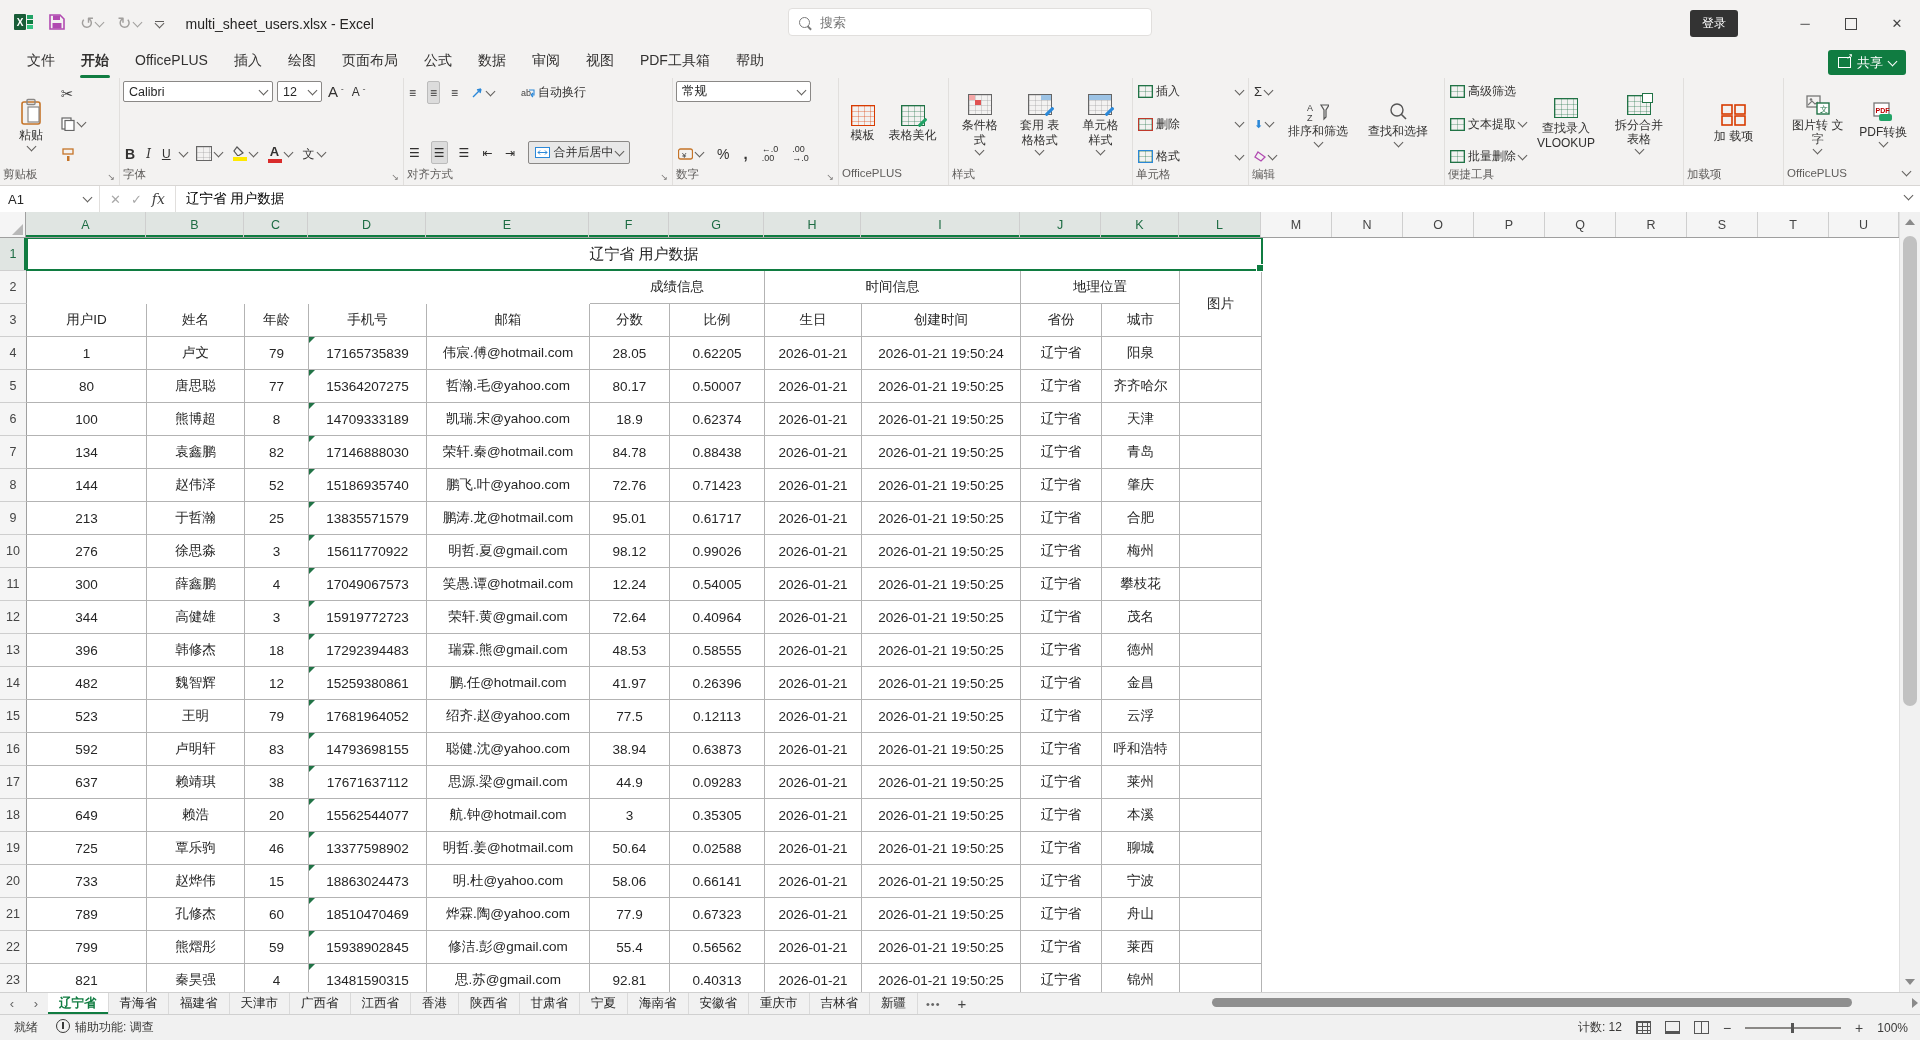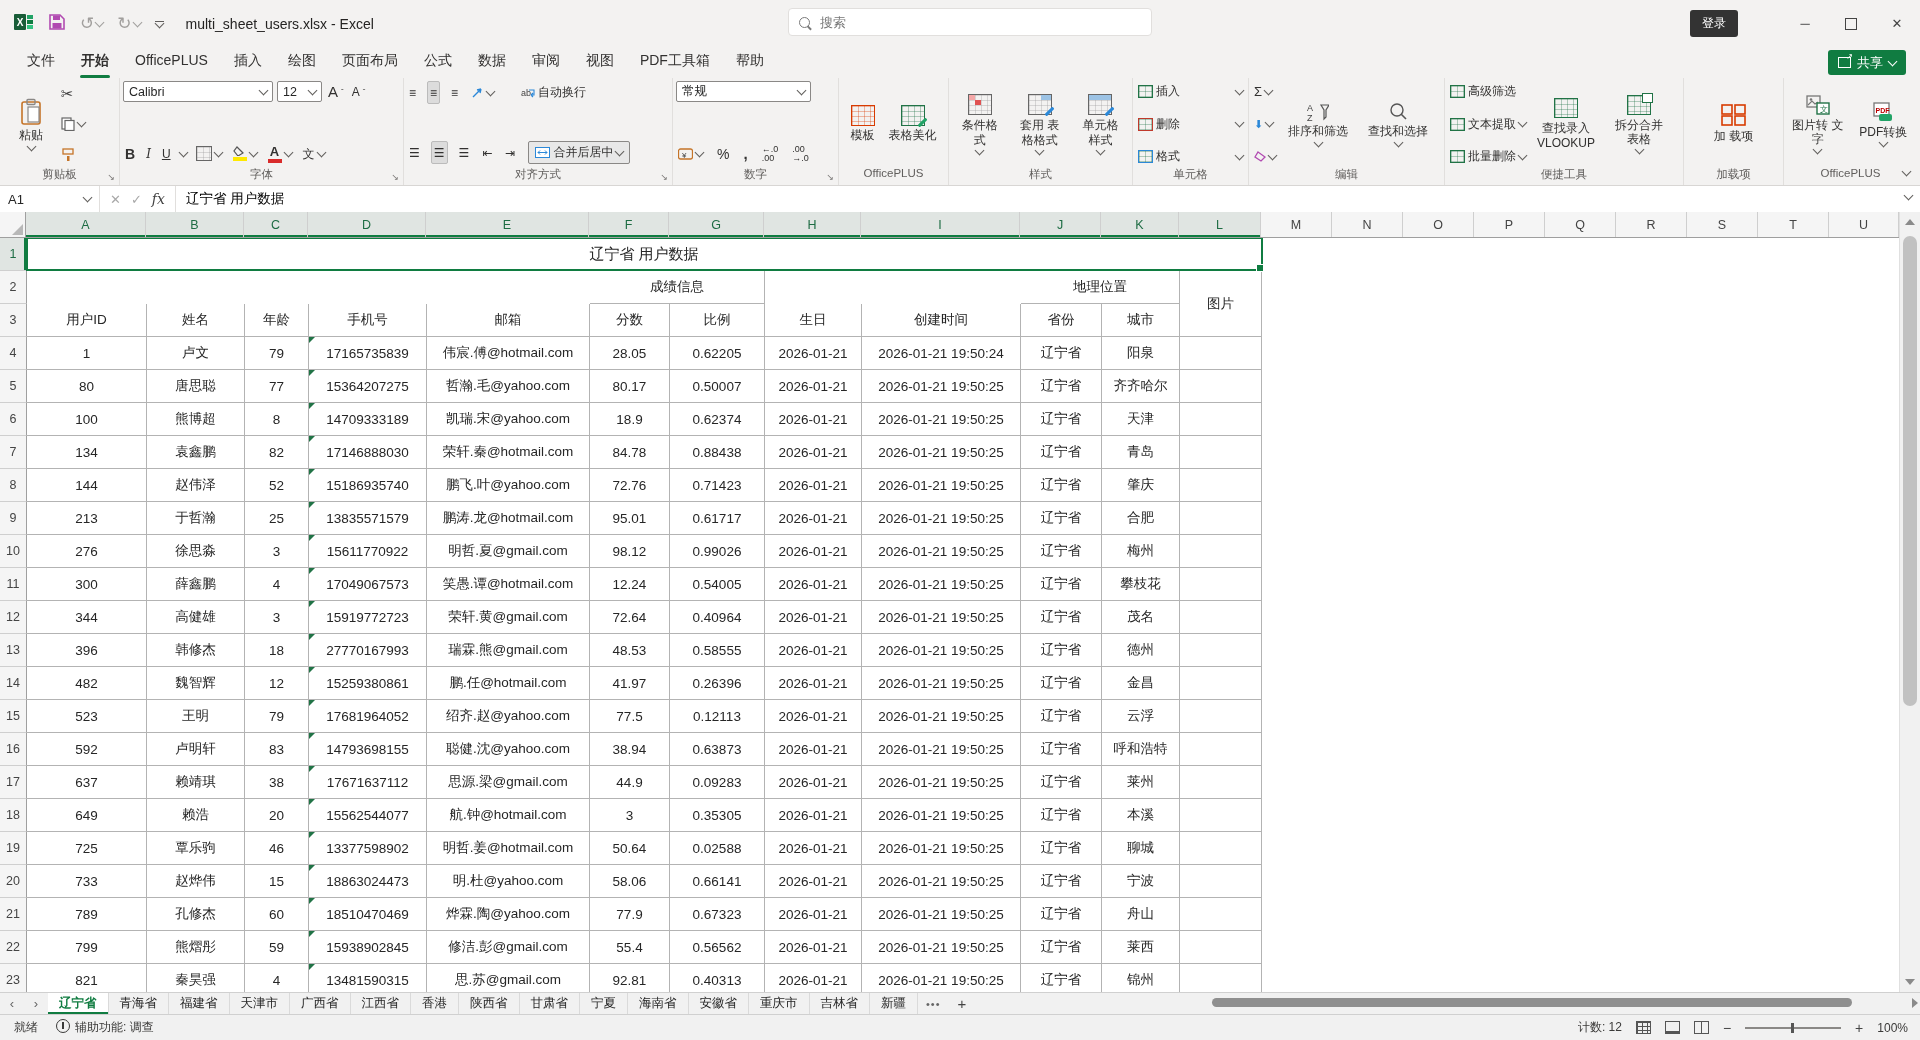--- a/index.html
+++ b/index.html
@@ -29,21 +29,21 @@
   .rtab.active{font-weight:bold;position:relative;}
   .rtab.active::after{content:"";position:absolute;left:12px;right:12px;bottom:0;height:3px;background:#107c41;border-radius:2px;}
   .share-btn{position:absolute;right:14px;bottom:3px;background:#107c41;color:#fff;font-size:13px;height:25px;border-radius:3px;display:flex;align-items:center;gap:6px;padding:0 10px;}
   .share-btn .chev{border-color:#fff;}
   .share-ic{width:11px;height:9px;border:1.2px solid #fff;position:relative;}
   .share-ic::after{content:"↗";position:absolute;font-size:8px;top:-6px;right:-3px;}
   
   .ribbon{position:absolute;left:0;top:78px;width:1920px;height:108px;background:#f3f2f1;border-bottom:1px solid #d8d6d4;display:flex;box-sizing:border-box;}
   .rg{display:flex;flex-direction:column;border-right:1px solid #e1dfdd;padding:3px 3px 0;box-sizing:border-box;flex:none;}
   .rg-body{flex:1;display:flex;align-items:stretch;}
-  .rg-label{height:18px;font-size:11.5px;color:#605e5c;text-align:center;position:relative;white-space:nowrap;}
+  .rg-label{height:18px;font-size:11.5px;color:#605e5c;text-align:left;position:relative;white-space:nowrap;}
   .launcher{position:absolute;right:1px;bottom:3px;font-size:9px;color:#797775;}
   .bb{display:flex;flex-direction:column;align-items:center;justify-content:center;font-size:12px;color:#323130;padding:1px 5px;text-align:center;line-height:1.15;gap:3px;}
   .sb{display:flex;align-items:center;gap:3px;font-size:12px;color:#323130;height:21px;padding:0 2px;white-space:nowrap;}
   .stack{display:flex;flex-direction:column;justify-content:space-between;padding:2px 0;}
   .ddbox{border:1px solid #8a8886;background:#fff;height:21px;display:flex;align-items:center;font-size:12.5px;padding:0 5px;justify-content:space-between;box-sizing:border-box;border-radius:2px;}
   .glyph{font-size:15px;color:#444;}
   .cbar{display:inline-flex;flex-direction:column;align-items:center;line-height:1;font-size:13px;font-weight:bold;}
   .cbar i{width:14px;height:4px;margin-top:1px;display:block;}
   .gridic{width:18px;height:15px;border:1.4px solid #217346;background-image:linear-gradient(to right,#21734655 1px,transparent 1px),linear-gradient(to bottom,#21734655 1px,transparent 1px);background-size:6px 5px;position:relative;flex:none;}
   .gridic.org{border-color:#d83b01;background-image:linear-gradient(to right,#d83b0155 1px,transparent 1px),linear-gradient(to bottom,#d83b0155 1px,transparent 1px);}
@@ -564,20 +564,21 @@
       <div class="rh">18</div>
       <div class="rh">19</div>
       <div class="rh">20</div>
       <div class="rh">21</div>
       <div class="rh">22</div>
       <div class="rh">23</div>
     </div>
   <div class="tbl" id="tbl" style="grid-template-columns: 120px 98px 64px 118px 163px 80px 95px 97px 159px 81px 78px 82px;">
       <div class="c title-cell" style="grid-area: 1 / 1 / auto / 13;">辽宁省 用户数据</div>
       <div class="c ghdr" style="grid-area: 2 / 6 / auto / 8;">成绩信息</div>
+      <div class="c ghdr" style="grid-area: 2 / 8 / auto / 10;">时间信息</div>
       <div class="c ghdr" style="grid-area: 2 / 10 / auto / 12;">地理位置</div>
       <div class="c ghdr" style="grid-area: 2 / 12 / 4 / 13;">图片</div>
       <div class="c fhdr" style="grid-area: 3 / 1;">用户ID</div>
       <div class="c fhdr" style="grid-area: 3 / 2;">姓名</div>
       <div class="c fhdr" style="grid-area: 3 / 3;">年龄</div>
       <div class="c fhdr" style="grid-area: 3 / 4;">手机号</div>
       <div class="c fhdr" style="grid-area: 3 / 5;">邮箱</div>
       <div class="c fhdr" style="grid-area: 3 / 6;">分数</div>
       <div class="c fhdr" style="grid-area: 3 / 7;">比例</div>
       <div class="c fhdr" style="grid-area: 3 / 8;">生日</div>
@@ -688,21 +689,21 @@
       <div class="c data" style="grid-area: 12 / 6;">72.64</div>
       <div class="c data" style="grid-area: 12 / 7;">0.40964</div>
       <div class="c data" style="grid-area: 12 / 8;">2026-01-21</div>
       <div class="c data" style="grid-area: 12 / 9;">2026-01-21 19:50:25</div>
       <div class="c data" style="grid-area: 12 / 10;">辽宁省</div>
       <div class="c data" style="grid-area: 12 / 11;">茂名</div>
       <div class="c data" style="grid-area: 12 / 12 / auto / 13;"></div>
       <div class="c data" style="grid-area: 13 / 1;">396</div>
       <div class="c data" style="grid-area: 13 / 2;">韩修杰</div>
       <div class="c data" style="grid-area: 13 / 3;">18</div>
-      <div class="c data tri" style="grid-area: 13 / 4;">27770167993</div>
+      <div class="c data tri" style="grid-area: 13 / 4;">17292394483</div>
       <div class="c data" style="grid-area: 13 / 5;">瑞霖.熊@gmail.com</div>
       <div class="c data" style="grid-area: 13 / 6;">48.53</div>
       <div class="c data" style="grid-area: 13 / 7;">0.58555</div>
       <div class="c data" style="grid-area: 13 / 8;">2026-01-21</div>
       <div class="c data" style="grid-area: 13 / 9;">2026-01-21 19:50:25</div>
       <div class="c data" style="grid-area: 13 / 10;">辽宁省</div>
       <div class="c data" style="grid-area: 13 / 11;">德州</div>
       <div class="c data" style="grid-area: 13 / 12 / auto / 13;"></div>
       <div class="c data" style="grid-area: 14 / 1;">482</div>
       <div class="c data" style="grid-area: 14 / 2;">魏智辉</div>

